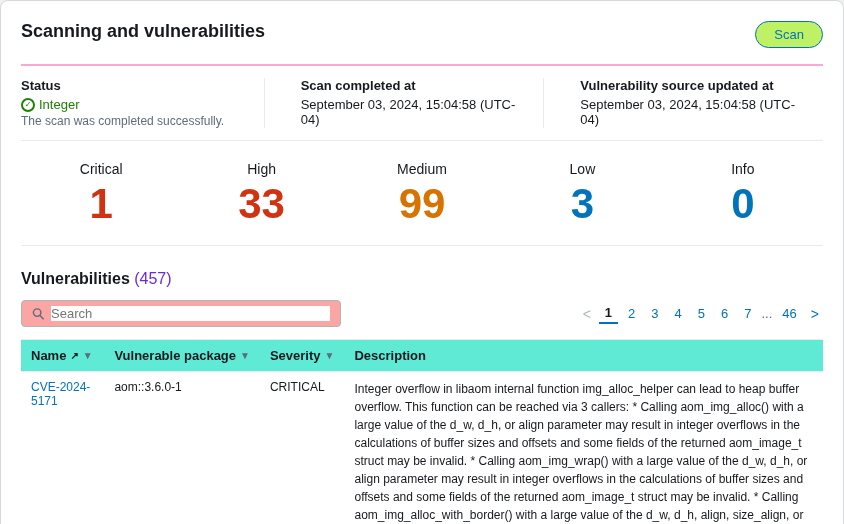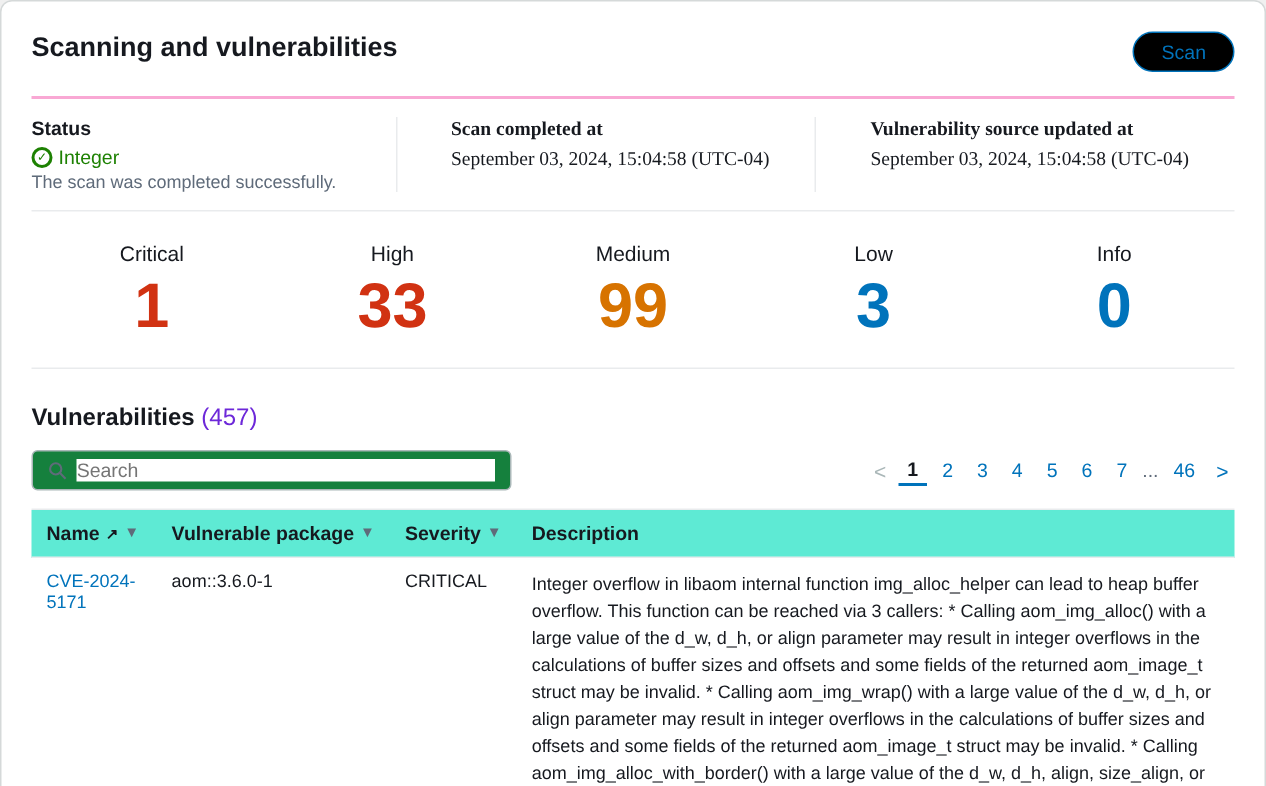--- a/index.html
+++ b/index.html
@@ -26,21 +26,21 @@
       align-items: flex-start;
       margin-bottom: 16px;
     }
     .page-title {
       font-size: 18px;
       font-weight: 700;
       color: #16191f;
     }
     .scan-btn {
       border: 1px solid #0073bb;
-      background: #000000;
+      background: #bef264;
       color: #0073bb;
       border-radius: 20px;
       padding: 5px 18px;
       font-size: 13px;
       cursor: pointer;
       font-weight: 500;
     }
     .status-section {
       display: flex;
       gap: 0;
@@ -50,21 +50,20 @@
       margin-bottom: 20px;
       margin-top: 12px;
     }
     .status-block {
       flex: 1;
       padding-right: 20px;
     }
     .status-block + .status-block {
       padding-left: 36px;
       border-left: 1px solid #e9ebed;
-      font-family: Liberation Serif, serif;
     }
     .status-label {
       font-weight: 700;
       font-size: 13px;
       margin-bottom: 4px;
     }
     .status-value {
       display: flex;
       align-items: center;
       gap: 4px;
@@ -138,21 +137,21 @@
       margin-bottom: 12px;
     }
     .search-box {
       display: flex;
       align-items: center;
       border: 1px solid #aab7b8;
       border-radius: 4px;
       padding: 5px 10px;
       gap: 6px;
       width: 320px;
-      background: #15803d;
+      background: #fca5a5;
     }
     .search-box input {
       border: none;
       outline: none;
       font-size: 13px;
       width: 100%;
       color: #16191f;
     }
     .search-icon-svg {
       color: #5f6b7a;

